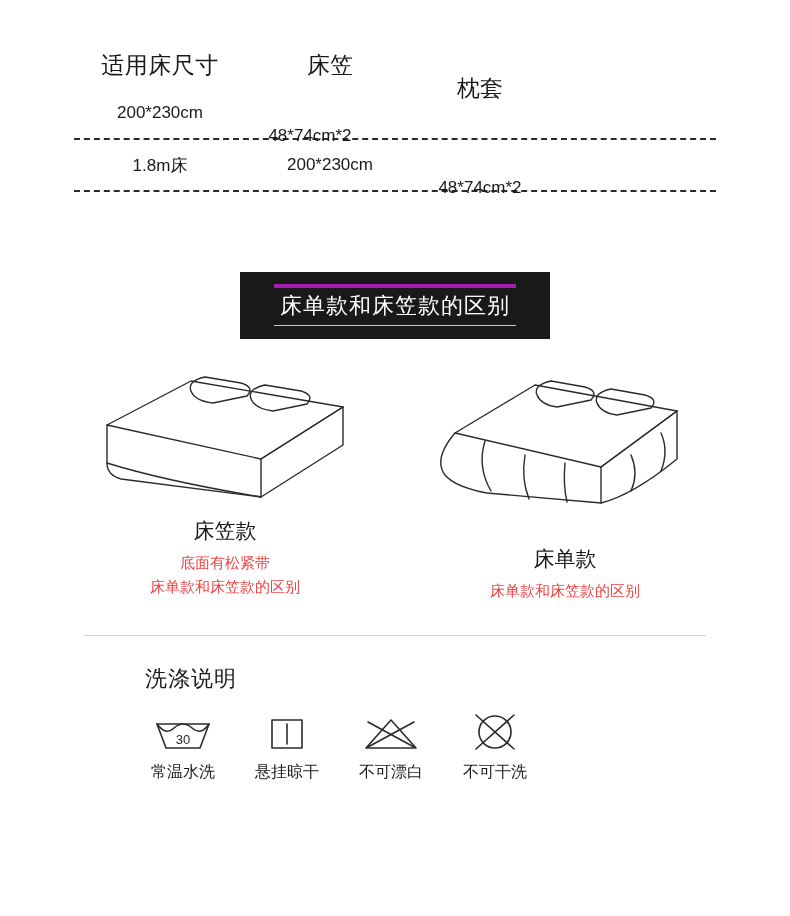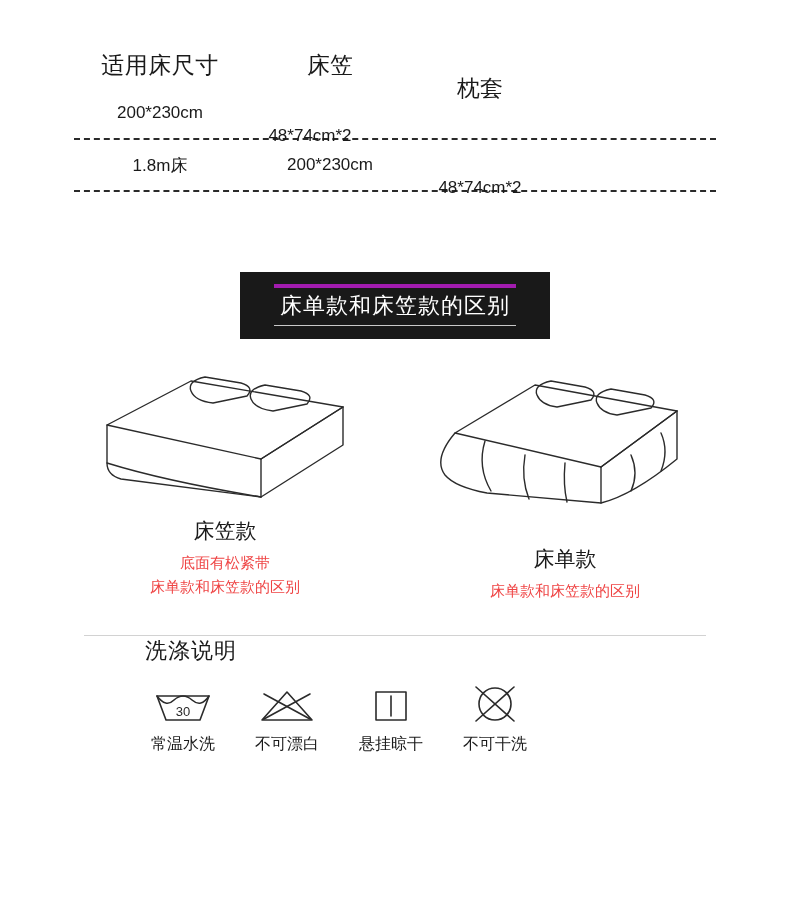--- a/index.html
+++ b/index.html
@@ -96,20 +96,21 @@
 
   
   .hr {
     width: 622px;
     margin: 32px auto 0 auto;
     border-top: 1px solid #d2d2d2;
   }
 
   
   .wash {
+    margin-top: 28px;
     padding-left: 145px;
   }
   .wash-title {
     font-size: 22px;
     letter-spacing: 1px;
   }
   .care-icons {
     margin-top: 16px;
     display: flex;
     align-items: flex-end;
@@ -224,38 +225,38 @@
           <path d="M5 10 Q14 22 22 14 Q31 6 40 14 Q49 22 57 10"></path>
         </g>
         <text x="31" y="30" text-anchor="middle" font-family="Liberation Sans, sans-serif" font-size="13" fill="#2b2b2b">30</text>
       </svg>
       <div class="care-label">常温水洗</div>
     </div>
 
     <div class="care-item">
       <svg width="62" height="40" viewBox="0 0 62 40">
         <g fill="none" stroke="#2b2b2b" stroke-width="1.6" stroke-linejoin="round" stroke-linecap="round">
+          <rect x="16" y="6" width="30" height="28"></rect>
+          <path d="M31 10 L31 30"></path>
+        </g>
+      </svg>
+      <div class="care-label">悬挂晾干</div>
+    </div>
+
+    <div class="care-item">
+      <svg width="62" height="40" viewBox="0 0 62 40">
+        <g fill="none" stroke="#2b2b2b" stroke-width="1.6" stroke-linejoin="round" stroke-linecap="round">
           <path d="M31 6 L56 34 L6 34 Z"></path>
           <path d="M8 8 L54 33"></path>
           <path d="M54 8 L8 33"></path>
         </g>
       </svg>
       <div class="care-label">不可漂白</div>
     </div>
 
-    <div class="care-item">
-      <svg width="62" height="40" viewBox="0 0 62 40">
-        <g fill="none" stroke="#2b2b2b" stroke-width="1.6" stroke-linejoin="round" stroke-linecap="round">
-          <rect x="16" y="6" width="30" height="28"></rect>
-          <path d="M31 10 L31 30"></path>
-        </g>
-      </svg>
-      <div class="care-label">悬挂晾干</div>
-    </div>
-
 
     <div class="care-item">
       <svg width="62" height="44" viewBox="0 0 62 44">
         <g fill="none" stroke="#2b2b2b" stroke-width="1.6" stroke-linejoin="round" stroke-linecap="round">
           <circle cx="31" cy="22" r="16"></circle>
           <path d="M12 5 L50 39"></path>
           <path d="M50 5 L12 39"></path>
         </g>
       </svg>
       <div class="care-label">不可干洗</div>

